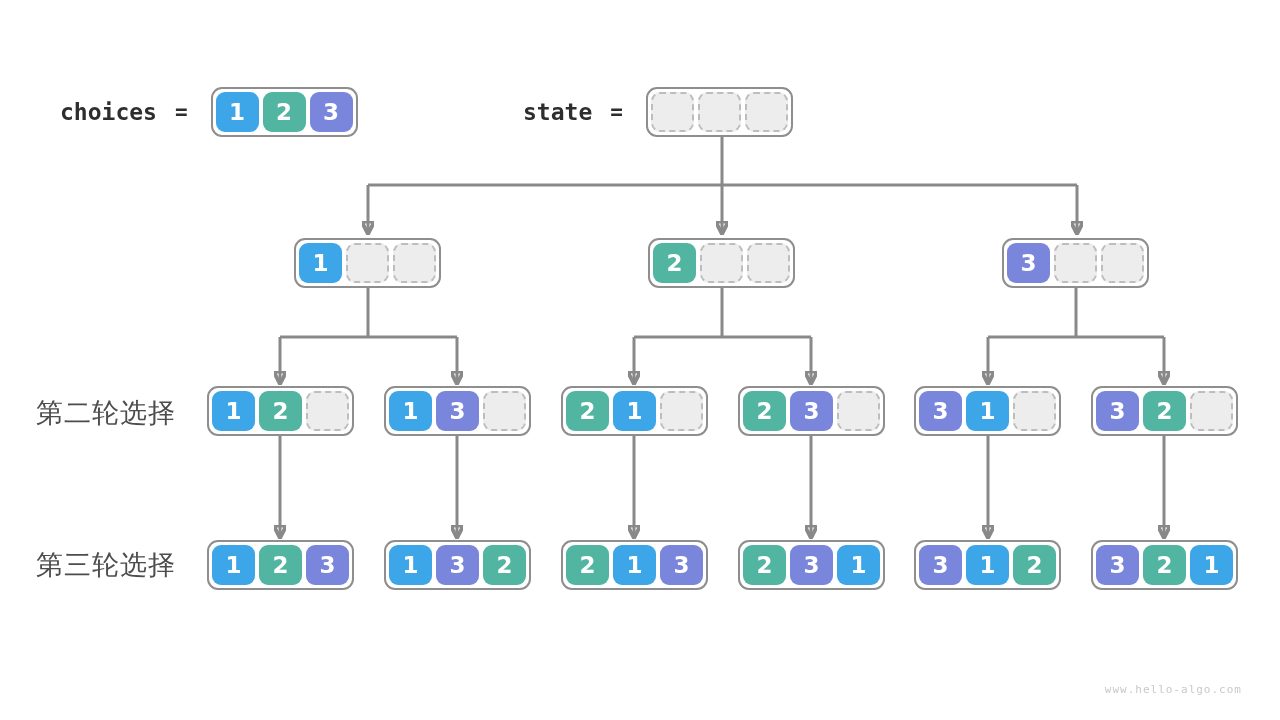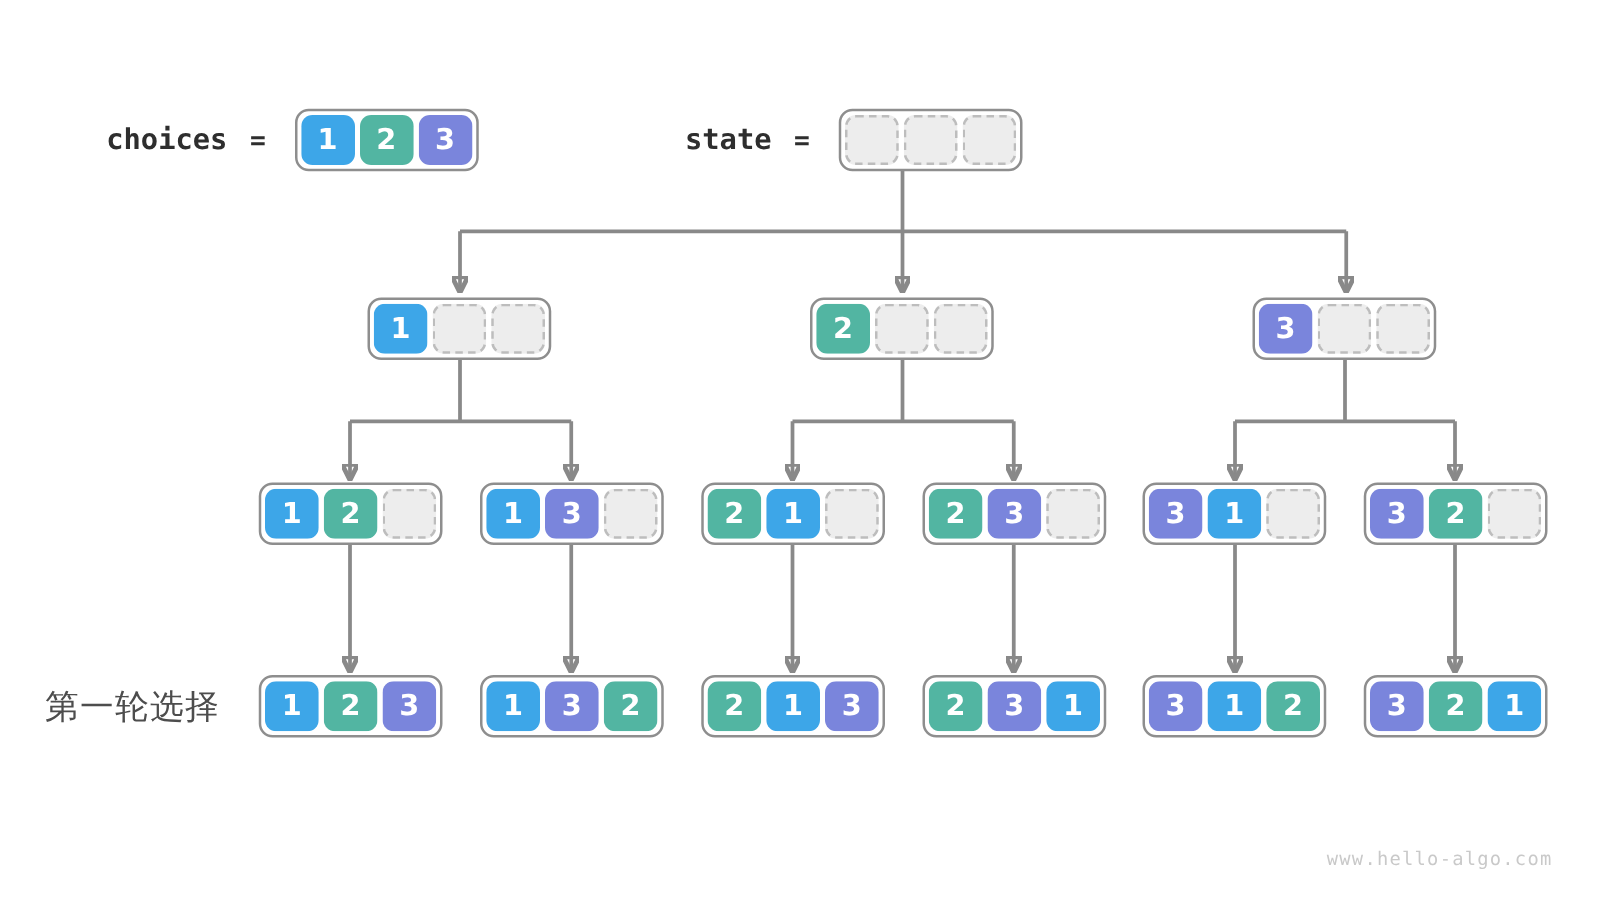--- a/index.html
+++ b/index.html
@@ -4,42 +4,42 @@
 <style>
   html,body{margin:0;padding:0;background:#ffffff;}
   .canvas{position:relative;width:1280px;height:720px;background:#fff;overflow:hidden;
           font-family:"Liberation Sans", sans-serif;}
 
   
   .connectors{position:absolute;left:0;top:0;width:1280px;height:720px;pointer-events:none;}
   .connectors path{stroke:#898989;stroke-width:3;fill:none;}
 
   
-  .eq-row{position:absolute;top:87px;height:50px;display:flex;align-items:center;margin-left:25px;}
+  .eq-row{position:absolute;top:87px;height:50px;display:flex;align-items:center;}
   .eq-label{font-family:"DejaVu Sans Mono", monospace;font-weight:700;font-size:23px;
             color:#2e2e2e;margin-right:18px;}
   .eq-sign{font-family:"DejaVu Sans Mono", monospace;font-weight:700;font-size:21px;
            color:#2e2e2e;margin-right:23px;}
 
   
   .box{position:absolute;width:147px;height:50px;box-sizing:border-box;background:#fff;
        border:2px solid #8E8E8E;border-radius:11px;display:flex;gap:4px;padding:3px;}
   .box.inflow{position:static;}
   .cell{width:43px;height:40px;box-sizing:border-box;border-radius:9px;display:flex;
         align-items:center;justify-content:center;color:#fff;
         font-family:"DejaVu Sans", sans-serif;font-weight:700;font-size:23px;
         border:2px solid transparent;}
   .cell.empty{background:#EDEDED;border:2px dashed #BDBDBD;}
 
   
   .round-label{position:absolute;left:36px;font-size:27px;line-height:32px;color:#4d4d4d;
                font-family:"Liberation Sans", sans-serif;letter-spacing:1px;}
 
   .watermark{position:absolute;right:38px;bottom:24px;font-family:"DejaVu Sans Mono", monospace;
-             font-size:15px;color:#C9C9C9;letter-spacing:1px;}
+             font-size:11px;color:#C9C9C9;letter-spacing:1px;}
 </style>
 </head>
 <body>
 
 <div class="canvas">
 
   <svg class="connectors" width="1280" height="720" viewBox="0 0 1280 720">
     <defs>
       <marker id="ah" viewBox="0 0 10 10" refX="7.5" refY="5" markerWidth="4.6" markerHeight="4.2" orient="auto">
         <path d="M0,0 L10,5 L0,10 z" fill="#898989" stroke="none"></path>
@@ -92,21 +92,22 @@
   <div class="eq-row" style="left:523px">
     <span class="eq-label">state</span>
     <span class="eq-sign">=</span>
     <div class="box inflow">
       <span class="cell empty"></span>
       <span class="cell empty"></span>
       <span class="cell empty"></span>
     </div>
   </div>
 
-  <div class="round-label" style="top:549px">第一轮选择</div>
+  <div class="round-label" style="top:397px">第二轮选择</div>
+  <div class="round-label" style="top:549px">第三轮选择</div>
 
   <div class="box" style="left:294px;top:238px">
     <span class="cell" style="background: rgb(61, 166, 232);">1</span>
     <span class="cell empty"></span>
     <span class="cell empty"></span>
   </div>
   <div class="box" style="left:648px;top:238px">
     <span class="cell" style="background: rgb(82, 181, 162);">2</span>
     <span class="cell empty"></span>
     <span class="cell empty"></span>

